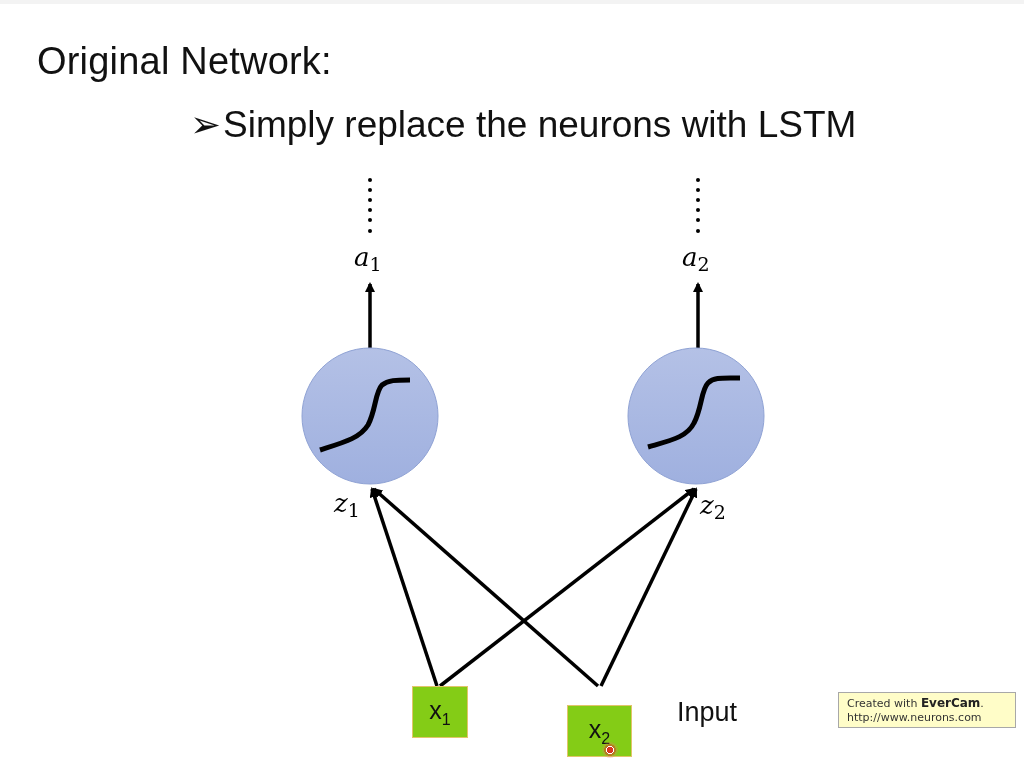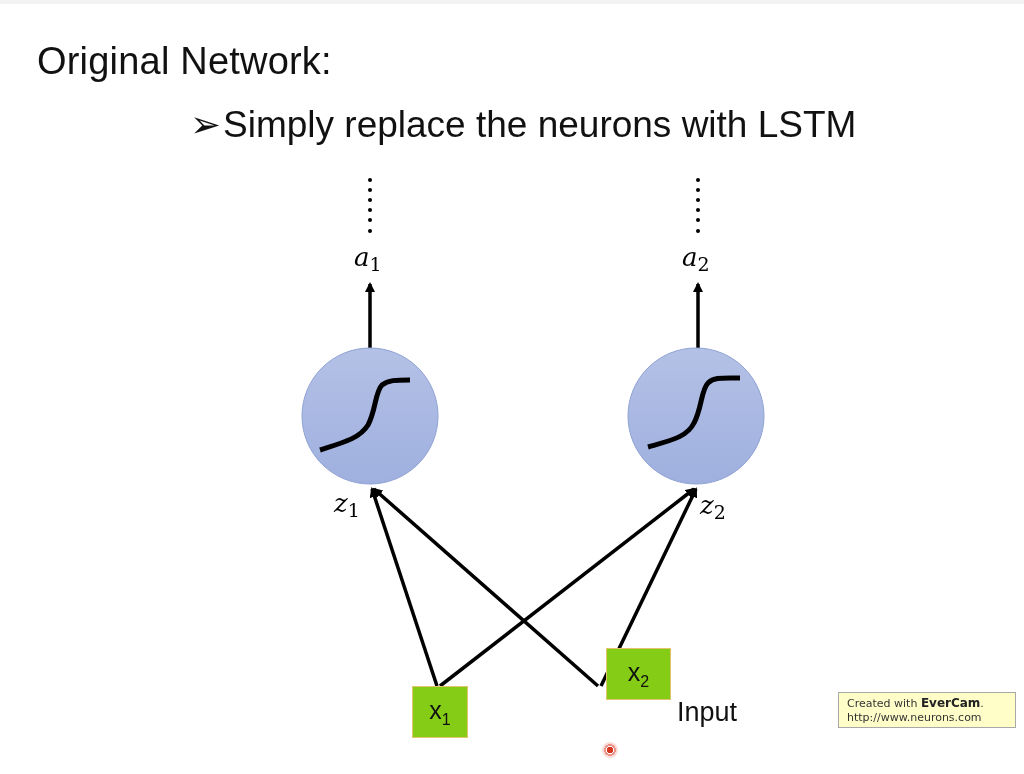--- a/index.html
+++ b/index.html
@@ -66,21 +66,21 @@
       font-size: 25px;
       color: #111;
       text-align: center;
       line-height: 46px;
     }
     .input-box sub {
       font-size: 16px;
       vertical-align: -6px;
     }
     .x1 { left: 412px; top: 686px; }
-    .x2 { left: 567px; top: 648px; width: 65px; margin-left: 39px; }
+    .x2 { left: 567px; top: 705px; width: 65px; }
     .watermark {
       position: absolute;
       left: 838px;
       top: 692px;
       width: 178px;
       height: 36px;
       background: #fffdc8;
       border: 1px solid #a8a8a8;
       box-sizing: border-box;
       padding: 3px 0 0 8px;

